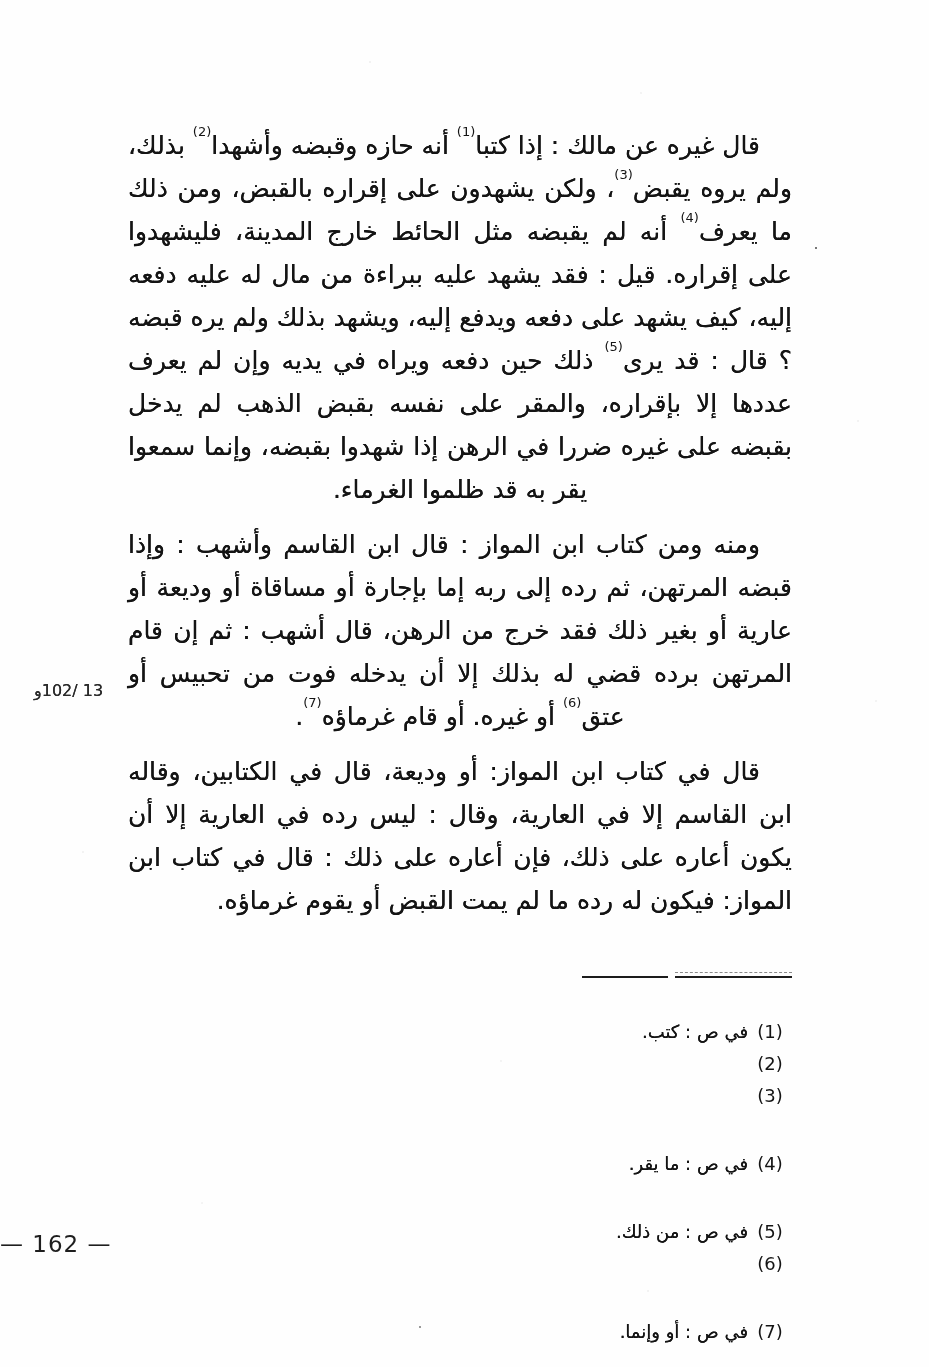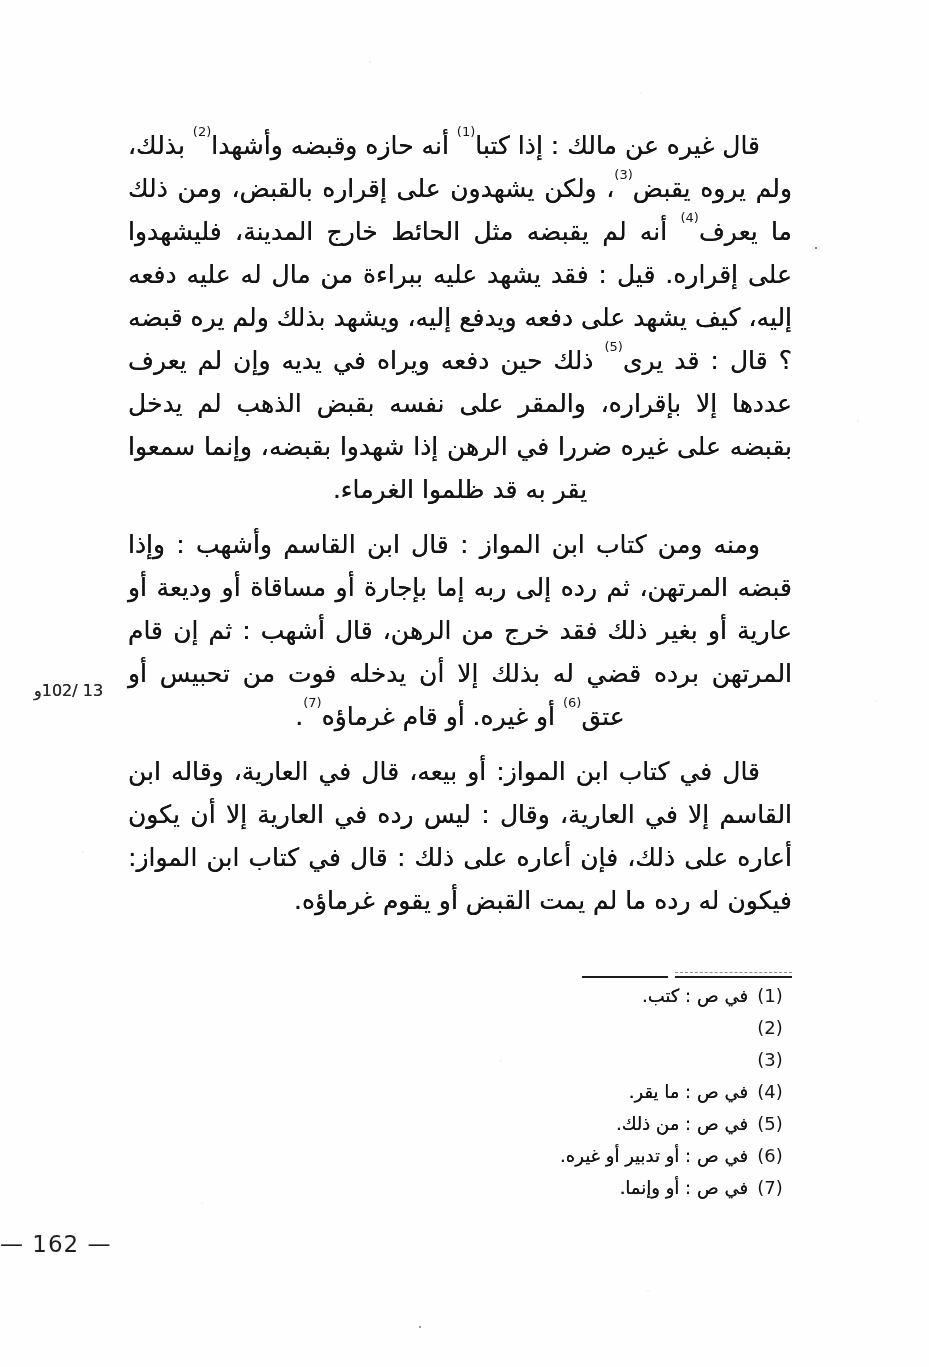--- a/index.html
+++ b/index.html
@@ -55,21 +55,21 @@
 
   
   .footnotes {
     position:absolute; top:980px; right:137px; width:664px;
     direction:rtl;
     font-size:18px; line-height:32px;
     text-shadow:0 0 0.4px currentColor;
   }
   .fn-row { display:flex; align-items:baseline; }
   .fn-num { flex:0 0 44px; direction:ltr; unicode-bidi:embed; text-align:center; text-shadow:none; }
-  .fn-text { flex:0 1 auto; }
+  .fn-text { flex:0 1 auto;margin-top:36px; }
 
   
   .margin-note {
     position:absolute; top:681px; left:12px;
     font-size:16px; color:#2a2a2a;
     direction:ltr; unicode-bidi:bidi-override;
     letter-spacing:0.5px;
     text-shadow:0 0 0.3px currentColor;
     margin-left:22px;
   }
@@ -87,21 +87,21 @@
 </head>
 <body>
 
 <div class="page">
 
   <div class="margin-note">و102/ 13</div>
 
   <div class="main-text" id="main-text">
       <p class="center-last"><span>قال غيره عن مالك : إذا كتبا</span><sup class="ref">(1)</sup><span> أنه حازه وقبضه وأشهدا</span><sup class="ref">(2)</sup><span> بذلك، ولم يروه يقبض</span><sup class="ref">(3)</sup><span>، ولكن يشهدون على إقراره بالقبض، ومن ذلك ما يعرف</span><sup class="ref">(4)</sup><span> أنه لم يقبضه مثل الحائط خارج المدينة، فليشهدوا على إقراره. قيل : فقد يشهد عليه ببراءة من مال له عليه دفعه إليه، كيف يشهد على دفعه ويدفع إليه، ويشهد بذلك ولم يره قبضه ؟ قال : قد يرى</span><sup class="ref">(5)</sup><span> ذلك حين دفعه ويراه في يديه وإن لم يعرف عددها إلا بإقراره، والمقر على نفسه بقبض الذهب لم يدخل بقبضه على غيره ضررا في الرهن إذا شهدوا بقبضه، وإنما سمعوا يقر به قد ظلموا الغرماء.</span></p>
       <p class="center-last"><span>ومنه ومن </span><span class="bd">كتاب ابن المواز</span><span> : قال ابن القاسم وأشهب : وإذا قبضه المرتهن، ثم رده إلى ربه إما بإجارة أو مساقاة أو وديعة أو عارية أو بغير ذلك فقد خرج من الرهن، قال أشهب : ثم إن قام المرتهن برده قضي له بذلك إلا أن يدخله فوت من تحبيس أو عتق</span><sup class="ref">(6)</sup><span> أو غيره. أو قام غرماؤه</span><sup class="ref">(7)</sup><span>.</span></p>
-      <p><span>قال في </span><span class="bd">كتاب ابن المواز</span><span>: أو بيعه، قال في </span><span class="bd">العارية</span><span>، وقاله ابن القاسم إلا في العارية، وقال : ليس رده في العارية إلا أن يكون أعاره على ذلك، فإن أعاره على ذلك : قال في </span><span class="bd">كتاب ابن المواز</span><span>: فيكون له رده ما لم يمت القبض أو يقوم غرماؤه.</span></p>
+      <p><span>قال في </span><span class="bd">كتاب ابن المواز</span><span>: أو وديعة، قال في </span><span class="bd">الكتابين</span><span>، وقاله ابن القاسم إلا في العارية، وقال : ليس رده في العارية إلا أن يكون أعاره على ذلك، فإن أعاره على ذلك : قال في </span><span class="bd">كتاب ابن المواز</span><span>: فيكون له رده ما لم يمت القبض أو يقوم غرماؤه.</span></p>
     </div>
 
   <div class="fn-sep">
     <span class="seg1"></span>
     <span class="seg2"></span>
   </div>
 
   <div class="footnotes" id="footnotes">
       <div class="fn-row">
         <span class="fn-num">(1)</span>
@@ -116,21 +116,20 @@
       <div class="fn-row">
         <span class="fn-num">(4)</span>
         <span class="fn-text"><span>في </span><span class="bd">ص</span><span> : ما يقر.</span></span>
       </div>
       <div class="fn-row">
         <span class="fn-num">(5)</span>
         <span class="fn-text"><span>في </span><span class="bd">ص</span><span> : من ذلك.</span></span>
       </div>
       <div class="fn-row">
         <span class="fn-num">(6)</span>
-        <span class="fn-text"><span>في </span><span class="bd">ص</span><span> : أو تدبير أو غيره.</span></span>
       </div>
       <div class="fn-row">
         <span class="fn-num">(7)</span>
         <span class="fn-text"><span>في </span><span class="bd">ص</span><span> : أو وإنما.</span></span>
       </div>
     </div>
 
   <div class="page-number">— 162 —</div>
 
 </div>

